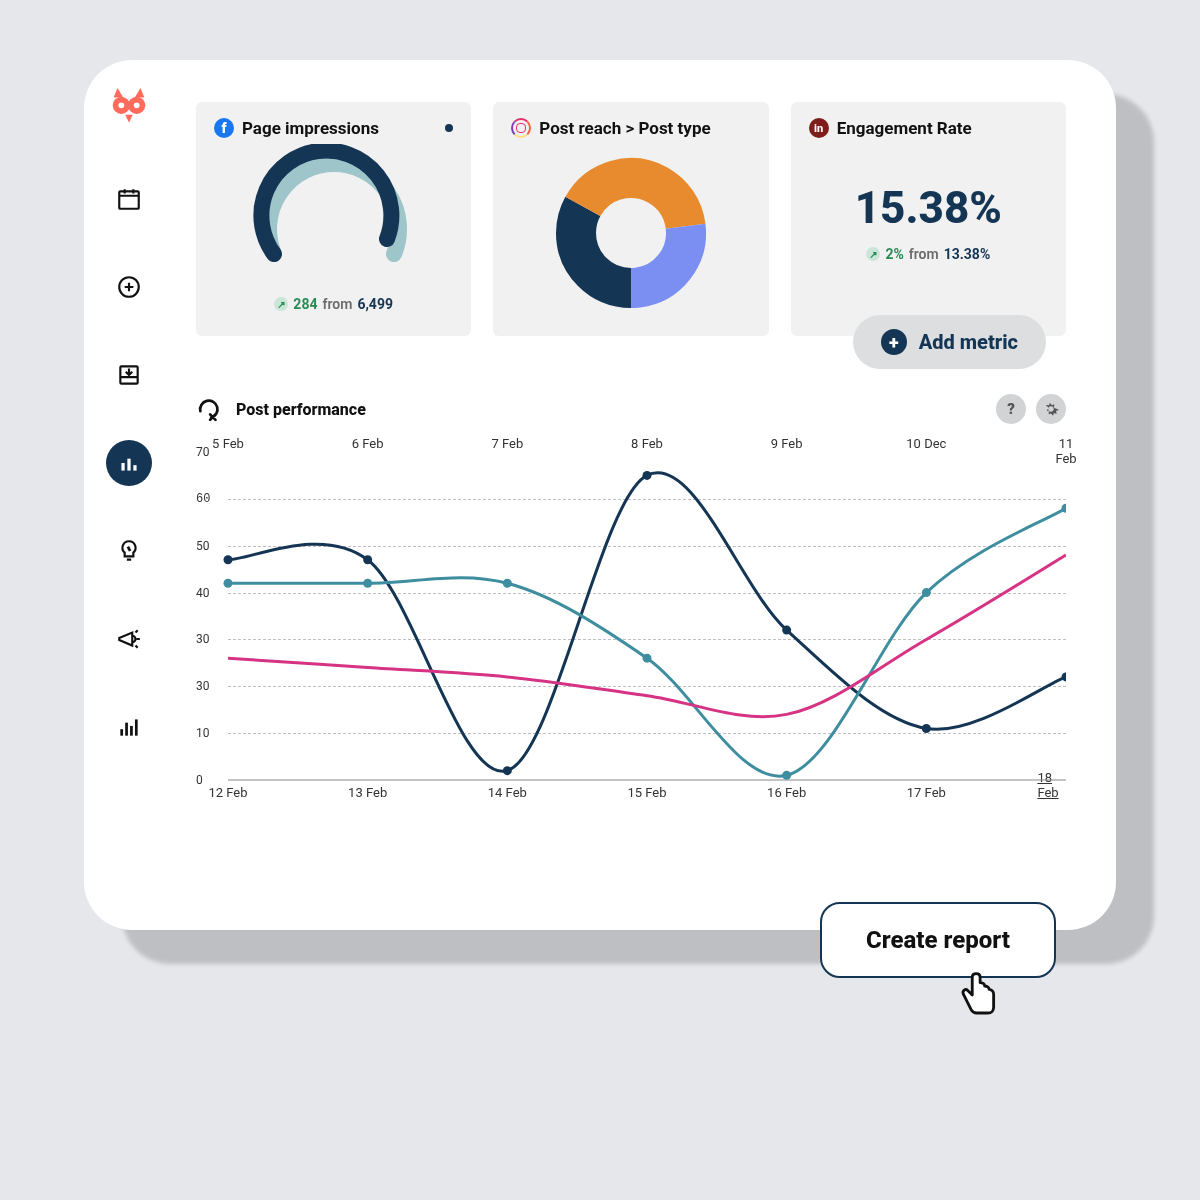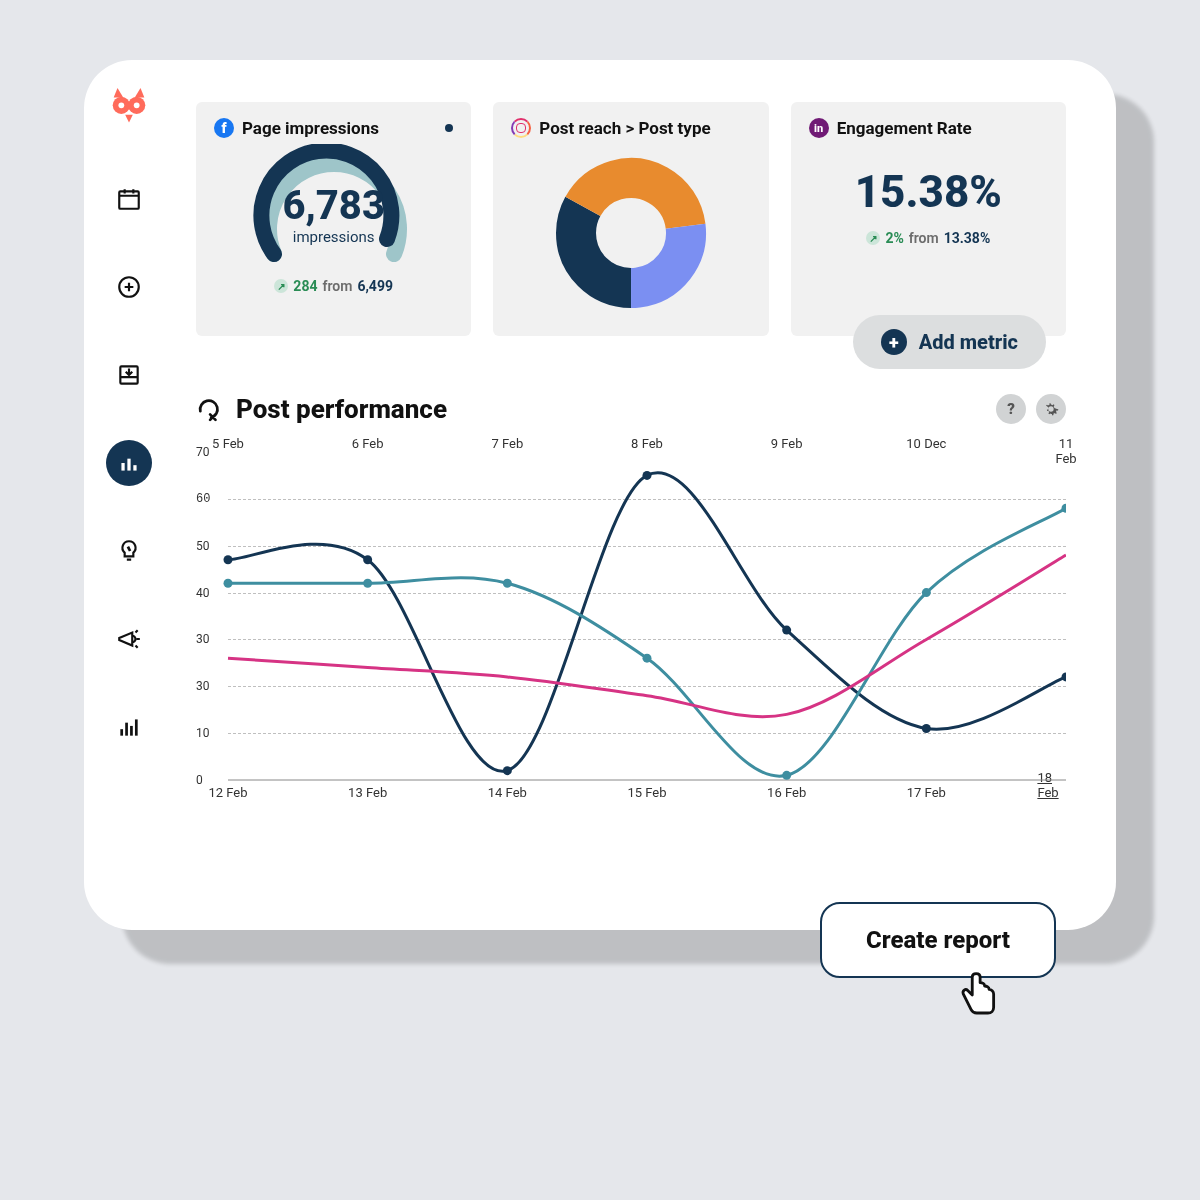--- a/index.html
+++ b/index.html
@@ -19,39 +19,39 @@
   .main { flex: 1; padding: 42px 50px 30px 22px; position: relative; }
 
   .cards-row { display: flex; gap: 22px; }
   .metric-card { background: #f1f1f1; border-radius: 6px; padding: 16px 18px 18px 18px; flex: 1; min-height: 232px; display:flex; flex-direction:column; }
   .metric-head { display:flex; align-items:center; gap:8px; font-weight:700; font-size:17px; color:#111; }
   .metric-head .dot { width:8px; height:8px; background:#143553; border-radius:50%; margin-left:auto; }
   .social-icon { width:20px; height:20px; border-radius:50%; display:flex; align-items:center; justify-content:center; }
   .fb { background:#1877F2; color:#fff; font-weight:900; font-size:14px; }
   .ig { border:2px solid; border-color:#e1306c #f56040 #ffdc80 #833ab4; position:relative; }
   .ig::after{content:"";position:absolute;inset:3px;border:1.5px solid #e1306c;border-radius:4px;}
-  .li { background:#701a75; color:#fff; font-weight:800; font-size:11px; }
+  .li { background:#7f1d1d; color:#fff; font-weight:800; font-size:11px; }
 
   .gauge-wrap { display:flex; flex-direction:column; align-items:center; margin-top:6px; }
   .gauge-value { font-size:40px; font-weight:800; color:#143553; line-height:1; }
   .gauge-sub { font-size:15px; color:#143553; margin-top:2px; }
   .delta-row { display:flex; align-items:center; justify-content:center; gap:5px; font-size:14px; font-weight:700; margin-top:12px; }
   .delta-row .arrow { width:14px; height:14px; background:#cce5d9; border-radius:50%; display:flex;align-items:center;justify-content:center; color:#2a8c55; font-size:10px;}
   .delta-row .plus { color:#2a8c55; }
   .delta-row .from { color:#6c6c6c; font-weight:600;}
   .delta-row .prev { color:#143553; }
 
   .donut-wrap { display:flex; justify-content:center; margin-top:10px; }
-  .big-pct { font-size:44px; font-weight:800; color:#143553; text-align:center; margin-top:28px; }
+  .big-pct { font-size:44px; font-weight:800; color:#143553; text-align:center; margin-top:44px; }
 
   .add-metric { position:absolute; top: 255px; right: 70px; background:#dcdedf; color:#143553; font-weight:800; font-size:20px; padding:14px 28px; border-radius:30px; display:flex; align-items:center; gap:12px; cursor:pointer; }
   .add-metric .plus-circ { width:26px; height:26px; background:#143553; color:#fff; border-radius:50%; display:flex;align-items:center;justify-content:center; font-weight:900; font-size:18px;}
 
   .section-head { display:flex; align-items:center; gap:14px; margin-top:58px; }
-  .section-head .title { font-size:26px; font-weight:800; color:#111; }
+  .section-head .title { font-size:16px; font-weight:800; color:#111; }
   .section-head .right { margin-left:auto; display:flex; gap:10px; }
   .circ-btn { width:30px; height:30px; background:#d1d3d4; border-radius:50%; display:flex;align-items:center;justify-content:center; color:#555; cursor:pointer; font-weight:900; font-size:15px;}
 
   .chart { margin-top:14px; position:relative; height:360px; }
   .y-label { position:absolute; left:0; font-size:12px; color:#333; transform:translateY(-50%); }
   .x-label-top { position:absolute; top:-2px; font-size:13px; color:#333; transform:translateX(-50%);}
   .x-label-bot { position:absolute; bottom:-2px; font-size:13px; color:#333; transform:translateX(-50%);}
   .grid-line { position:absolute; left:32px; right:0; border-top:1px dashed #bfbfbf; }
 
   .create-report { position:absolute; right:60px; bottom:-48px; background:#fff; border:2.5px solid #143553; border-radius:20px; padding:22px 44px; font-weight:800; font-size:24px; color:#111; cursor:pointer; }
@@ -132,24 +132,20 @@
           <div class="metric-head">
             <span class="social-icon fb">f</span>
             <span>Page impressions</span>
             <span class="dot"></span>
           </div>
           <div class="gauge-wrap">
             <svg width="170" height="120" viewBox="0 0 170 120">
               <path d="M 25 110 A 65 65 0 1 1 145 110" fill="none" stroke="#9ec5c9" stroke-width="16" stroke-linecap="round"></path>
               <path d="M 25 110 A 65 65 0 1 1 138 95" fill="none" stroke="#143553" stroke-width="16" stroke-linecap="round"></path>
             </svg>
-            <div style="margin-top:-78px; text-align:center;">
-              <div class="gauge-value">6,783</div>
-              <div class="gauge-sub">impressions</div>
-            </div>
           </div>
           <div class="delta-row" style="margin-top:32px;">
             <span class="arrow">↗</span>
             <span class="plus">284</span>
             <span class="from">from</span>
             <span class="prev">6,499</span>
           </div>
         </div>
 
         <div class="metric-card">

